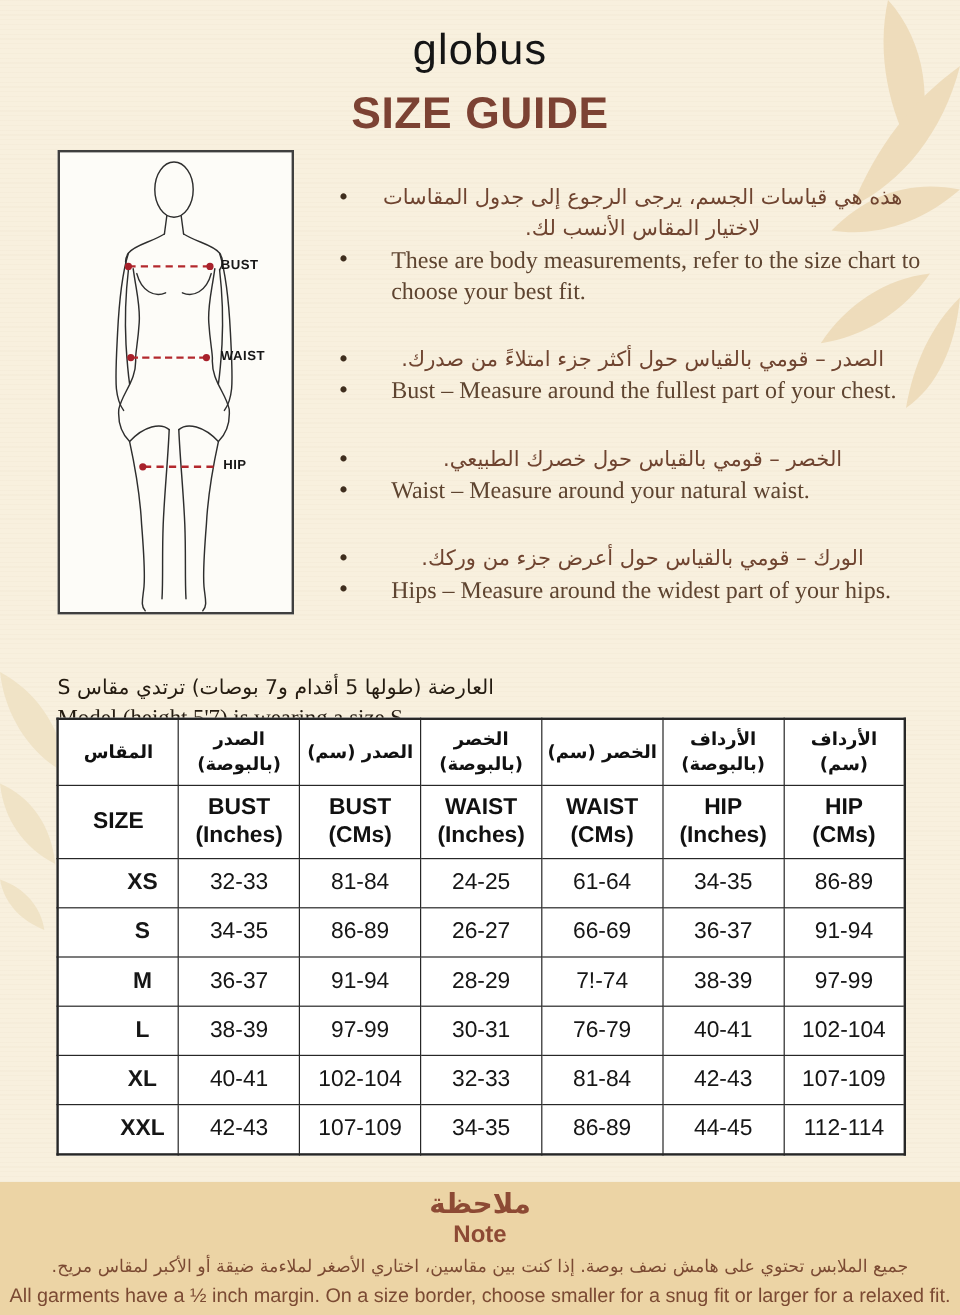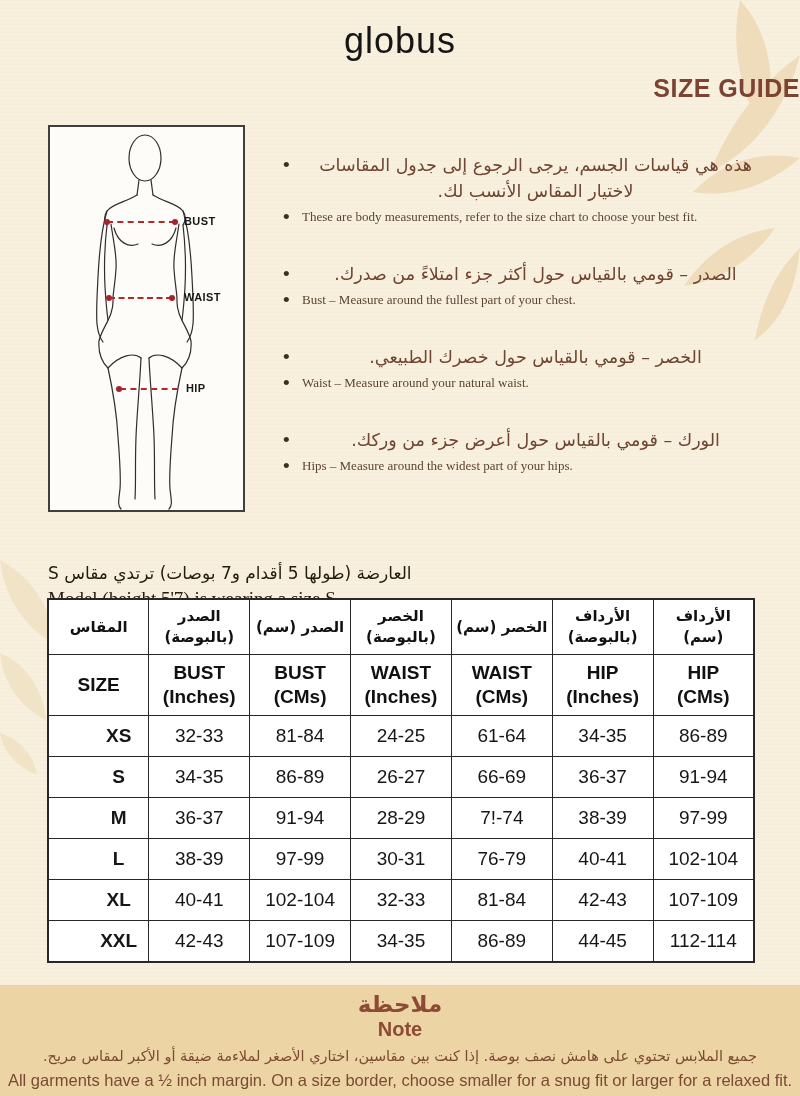--- a/index.html
+++ b/index.html
@@ -8,38 +8,38 @@
     background:#f8f0de;
     background-image:repeating-linear-gradient(180deg, rgba(140,105,55,0.025) 0 1px, transparent 1px 4px);
     font-family:"Liberation Sans",sans-serif;
   }
   .decor{position:absolute;pointer-events:none;}
   .decor.tr{top:0;right:0;}
   .decor.lf{left:0;top:545px;}
 
   .brand-logo{position:absolute;top:20px;left:0;width:100%;text-align:center;
     font-family:"Liberation Sans",sans-serif;font-weight:400;font-size:36px;color:#151515;letter-spacing:1px;}
-  .page-title{position:absolute;top:74px;left:0;width:100%;text-align:right;
-    font-weight:800;font-size:25px;color:#7c4233;letter-spacing:.5px;}
+  .page-title{position:absolute;top:74px;left:0;width:100%;text-align:center;
+    font-weight:800;font-size:37px;color:#7c4233;letter-spacing:.5px;}
 
   
   .diagram-box{position:absolute;left:48px;top:125px;width:197px;height:387px;
     background:#fdfcf8;border:2px solid #3f3f3f;box-sizing:border-box;}
   .diagram-box svg{position:absolute;left:0;top:0;}
   .fig-label{position:absolute;font-weight:700;font-size:11px;color:#171717;letter-spacing:.4px;}
   .dash-line{position:absolute;height:0;border-top:2px dashed #b3282d;}
   .dot{position:absolute;width:6px;height:6px;border-radius:50%;background:#a8212b;}
 
   
   .instructions{position:absolute;left:283px;top:152px;width:486px;margin:0;padding:0;list-style:none;}
   .instr{display:flex;gap:9px;align-items:flex-start;}
   .instr .bullet{flex:none;width:10px;color:#3f2e1e;font-size:19px;line-height:26px;}
   .instr .txt{flex:1;}
   .instr.ar .txt{font-family:"DejaVu Sans",sans-serif;font-size:17.5px;line-height:26px;color:#6f4430;text-align:center;}
-  .instr.en .txt{font-family:"Liberation Serif",serif;font-size:13px;line-height:26px;color:#5e4430;}
+  .instr.en .txt{font-family:"Liberation Serif",serif;font-size:20px;line-height:26px;color:#5e4430;margin-left:24px;}
   .group-start{margin-top:31px;}
 
   
   .model-info{position:absolute;left:48px;top:533px;width:430px;margin-top:28px;}
   .model-ar{font-family:"DejaVu Sans",sans-serif;font-size:17px;line-height:25px;color:#241b10;}
   .model-en{font-family:"Liberation Serif",serif;font-size:19px;line-height:26px;color:#241b10;}
 
   
   .size-table{position:absolute;left:47px;top:598px;width:708px;border-collapse:collapse;
     table-layout:fixed;background:#ffffff;border:2px solid #272727;}

